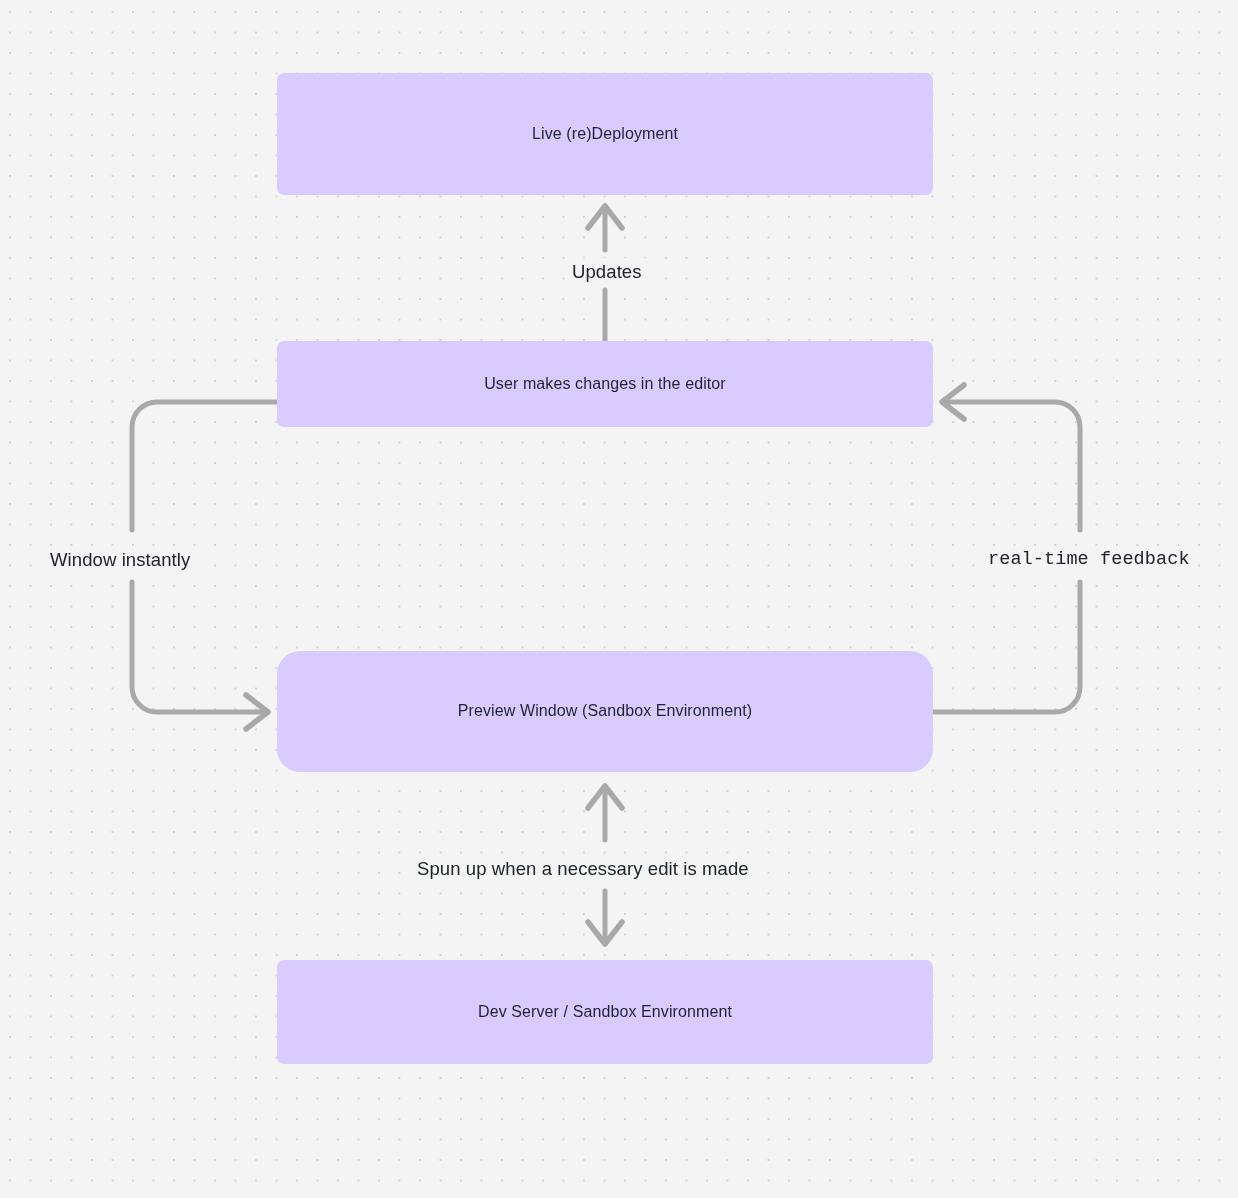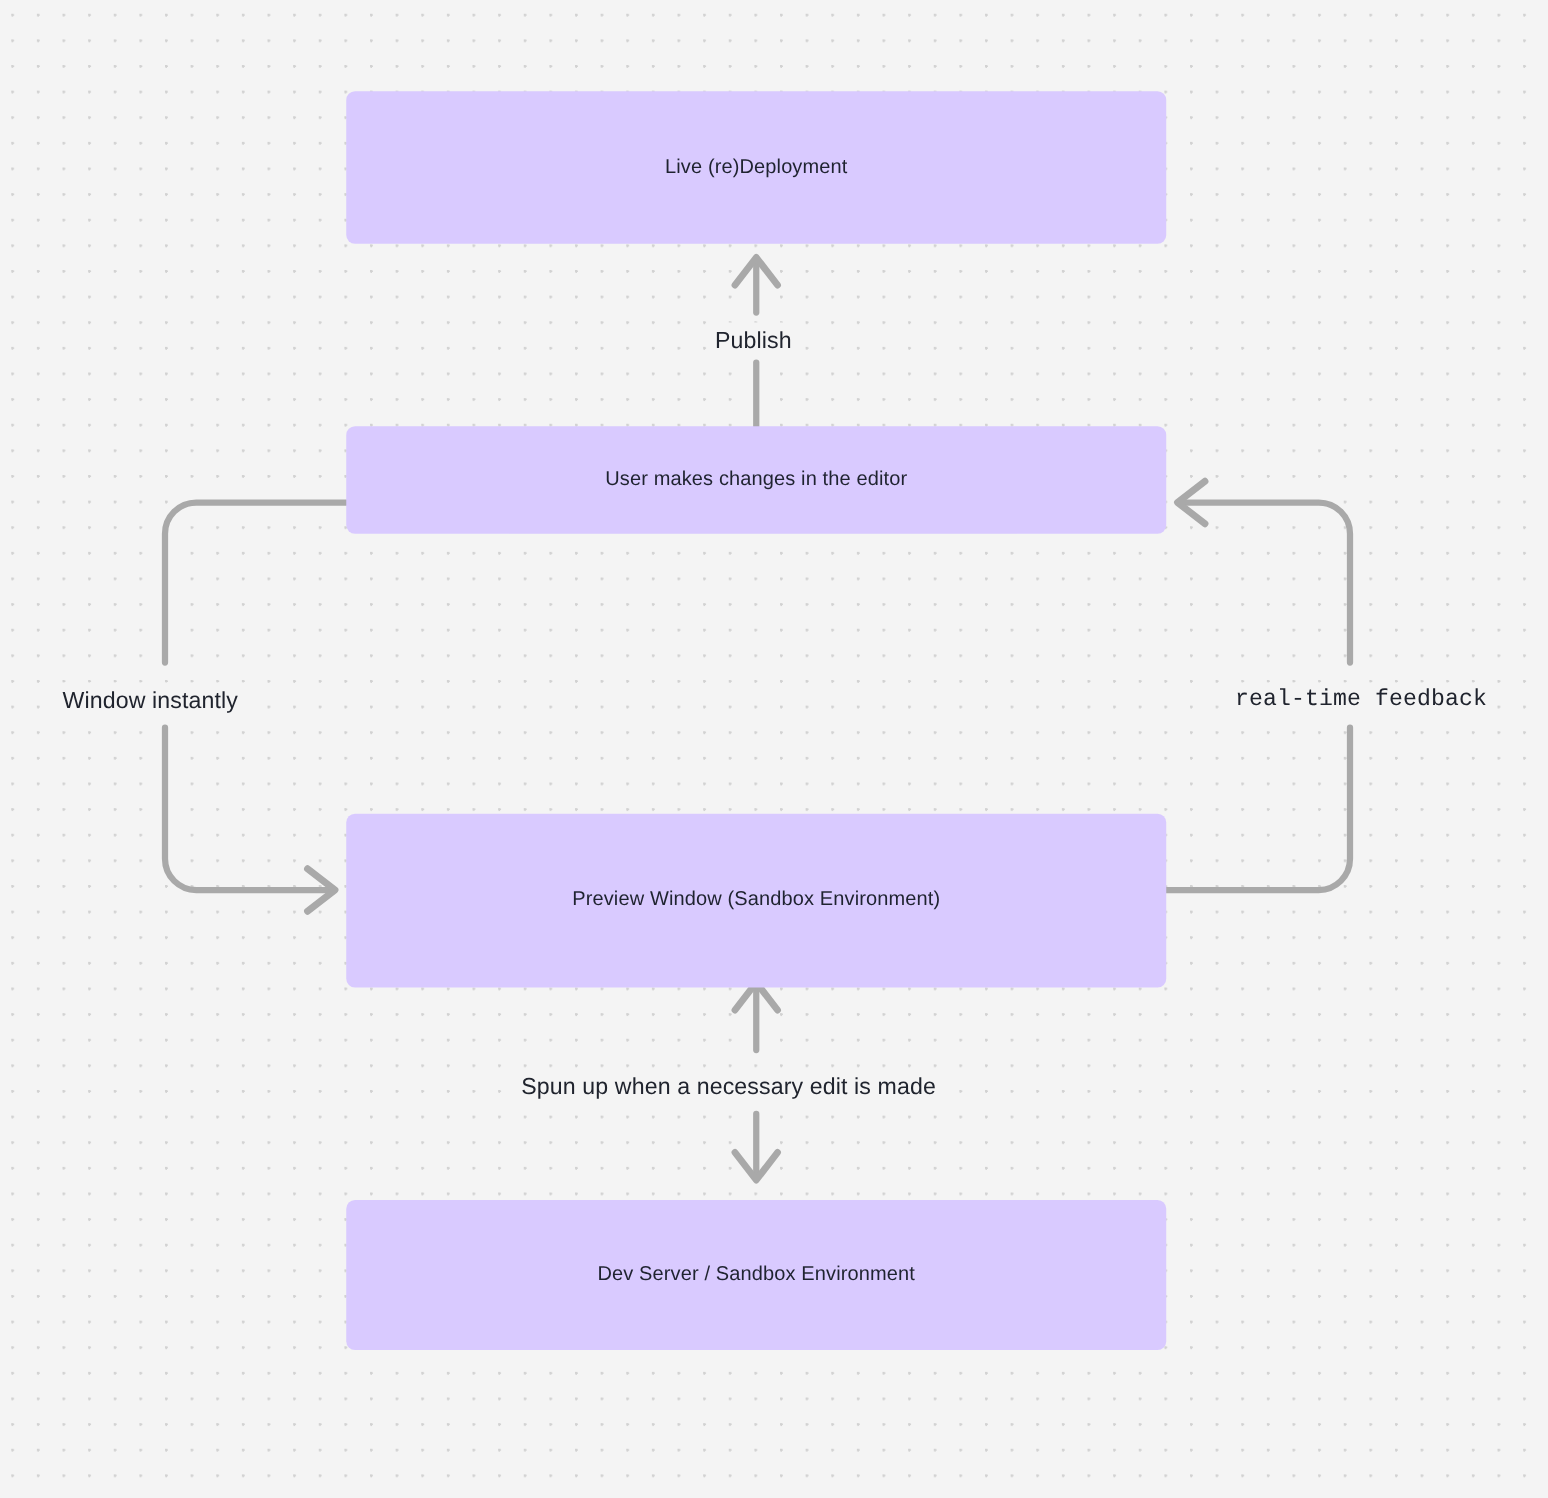--- a/index.html
+++ b/index.html
@@ -48,22 +48,22 @@
     font-size: 16px;
     color: #1f2330;
     letter-spacing: 0.1px;
     text-align: center;
     line-height: 1.3;
     white-space: nowrap;
   }
 
   #node-live      { left: 277px; top: 73px;  width: 656px; height: 122px; }
   #node-editor    { left: 277px; top: 341px; width: 656px; height: 86px; }
-  #node-preview   { left: 277px; top: 651px; width: 656px; height: 139px; }
-  #node-devserver { left: 277px; top: 960px; width: 656px; height: 120px; }
+  #node-preview   { left: 277px; top: 651px; width: 656px; height: 121px; border-radius: 23px; }
+  #node-devserver { left: 277px; top: 960px; width: 656px; height: 104px; }
 
   .edge-label {
     position: absolute;
     font-size: 18.5px;
     color: #20242e;
     letter-spacing: 0.1px;
     white-space: nowrap;
     background: #f4f4f4;
     padding: 2px 6px;
     line-height: 1.25;
@@ -123,21 +123,21 @@
   </div>
 
   <div class="node" id="node-preview">
     <span class="node-label">Preview Window (Sandbox Environment)</span>
   </div>
 
   <div class="node" id="node-devserver">
     <span class="node-label">Dev Server / Sandbox Environment</span>
   </div>
 
-  <div class="edge-label" id="label-publish">Publish</div>
+  <div class="edge-label" id="label-publish">Updates</div>
 
   <div class="edge-label" id="label-updates">Window instantly</div>
 
   <div class="edge-label" id="label-realtime">real-time feedback</div>
 
   <div class="edge-label" id="label-spun-up">Spun up when a necessary edit is made</div>
 
 </div>
 
 </body></html>

